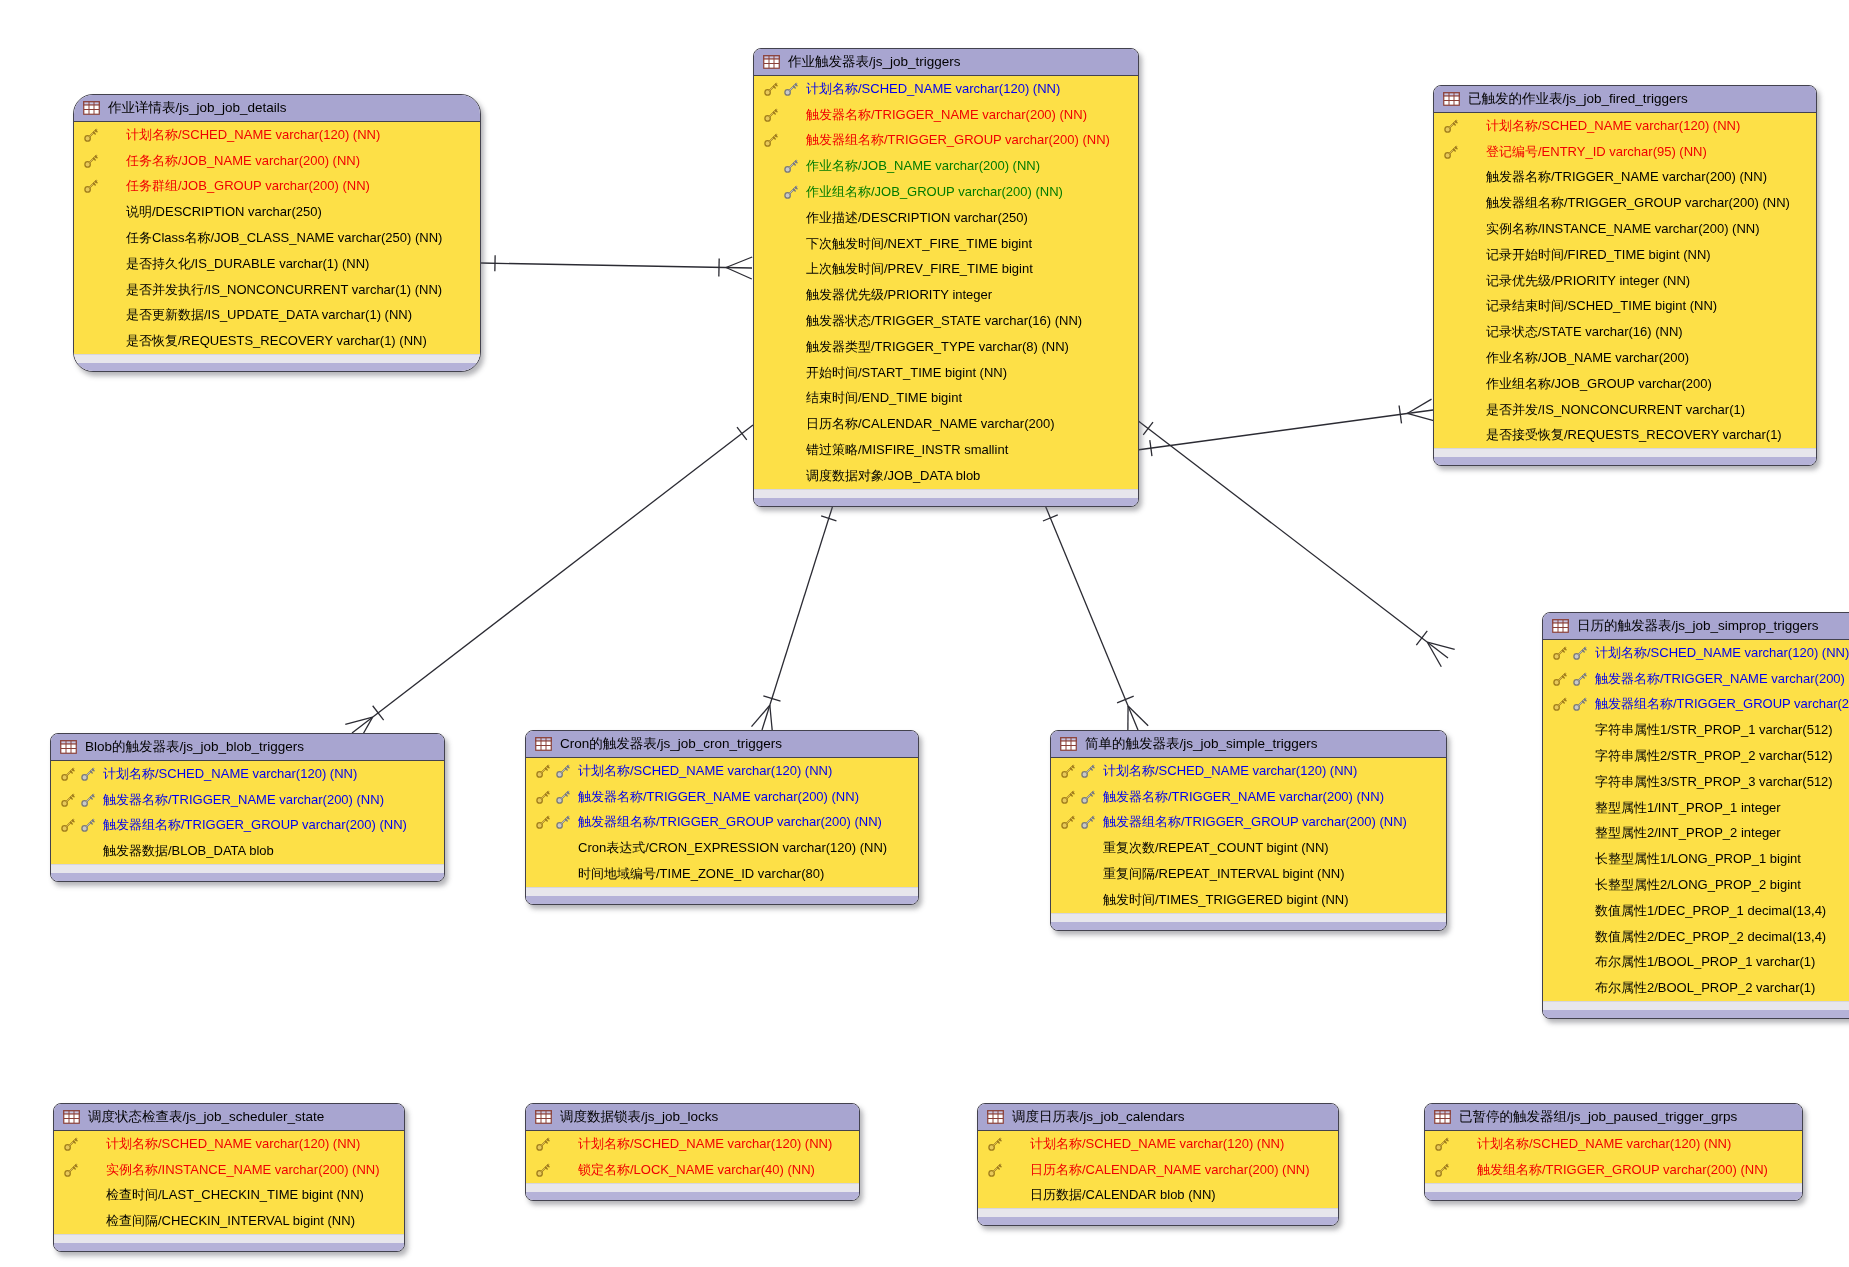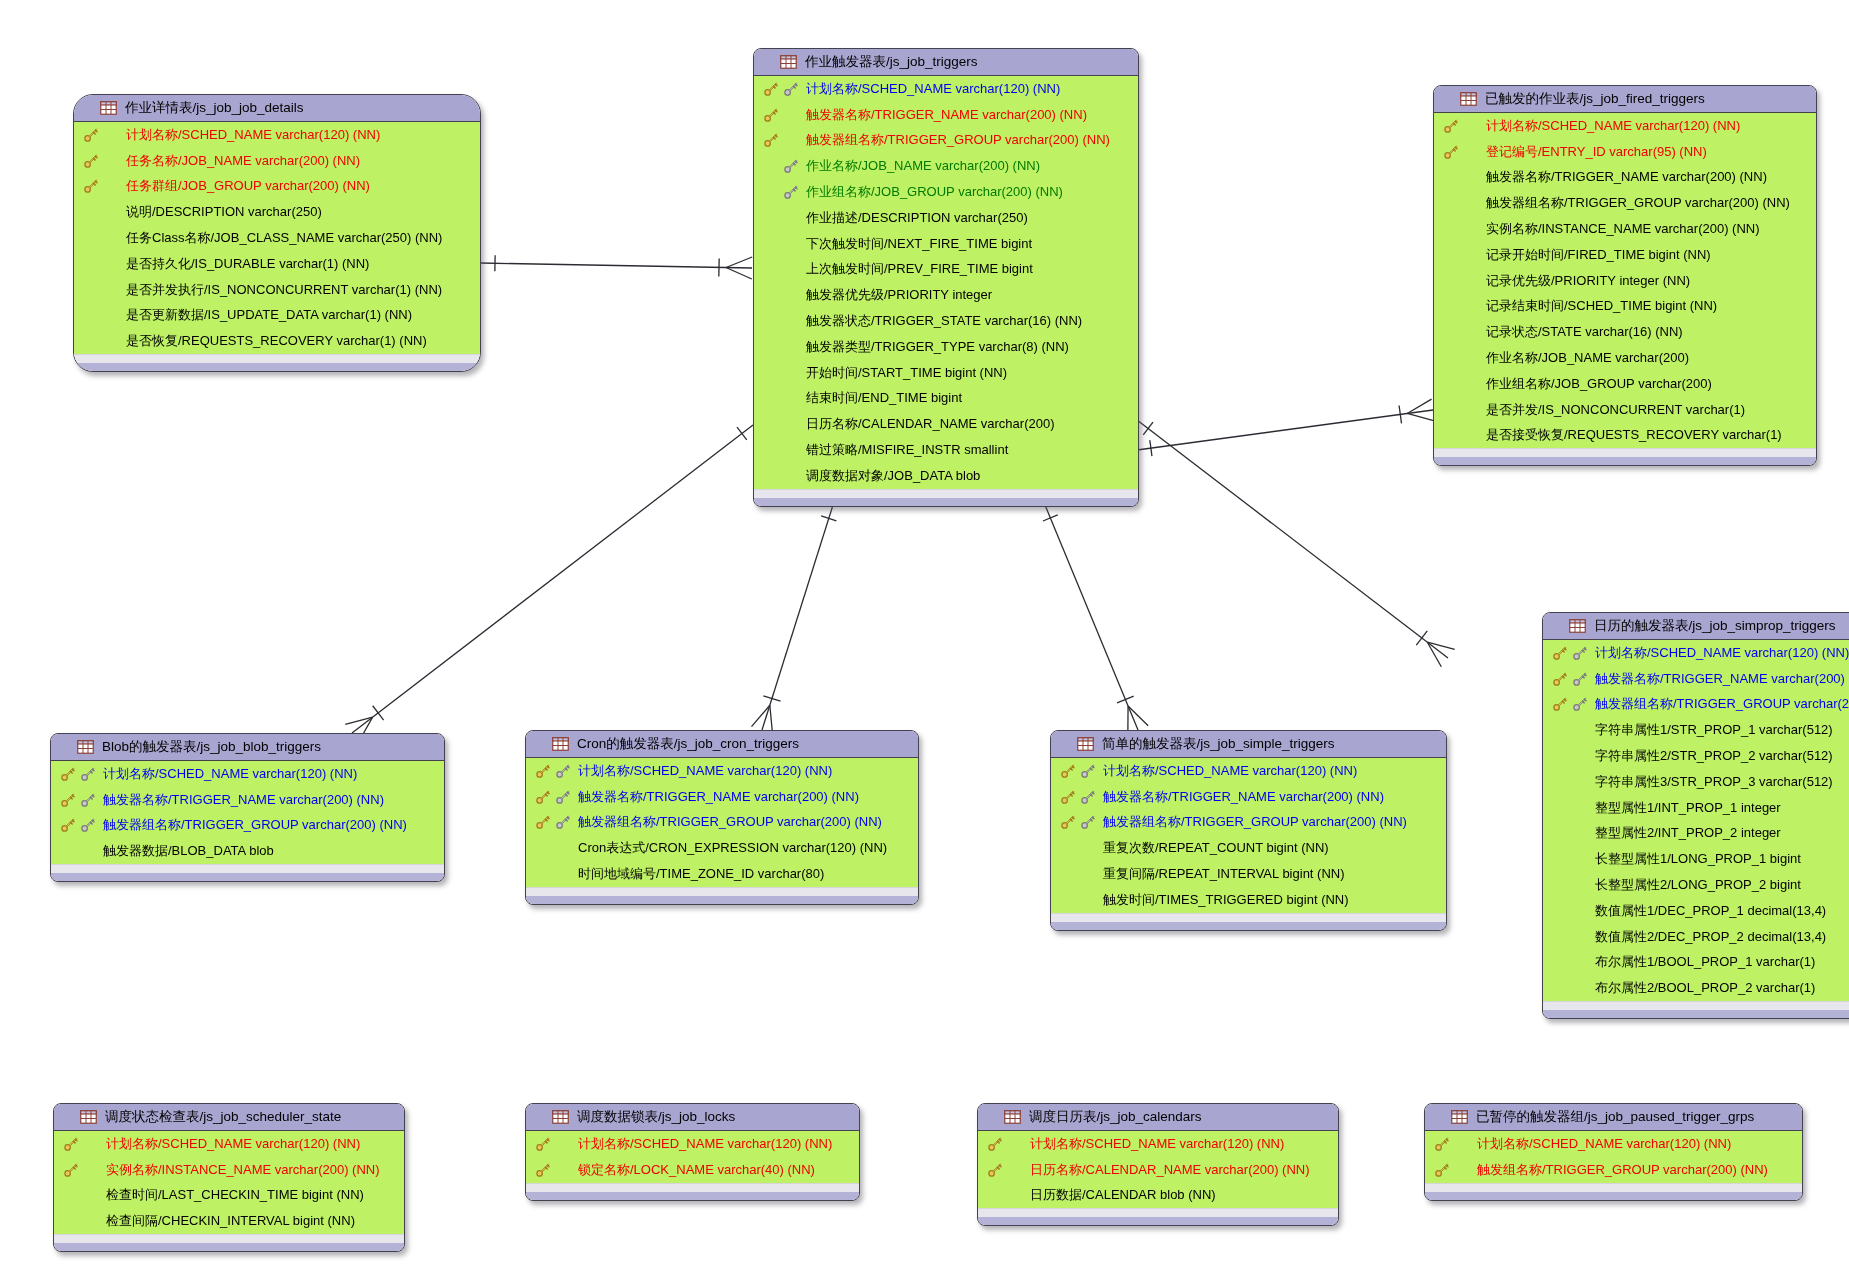--- a/index.html
+++ b/index.html
@@ -9,25 +9,25 @@
   }
   #rel-layer{position:absolute;left:0;top:0;z-index:0;}
   .db-table{
     position:absolute;z-index:1;background:#FFFFFF;
     border:1.5px solid #43424E;border-radius:8px;
     box-shadow:3px 4px 5px rgba(90,90,100,0.45);
     overflow:hidden;
   }
   .tbl-header{
     height:27px;background:#A8A5D0;border-bottom:1.5px solid #43424E;
-    display:flex;align-items:center;padding-left:26px;box-sizing:border-box;
+    display:flex;align-items:center;padding-left:9px;box-sizing:border-box;
     color:#000;font-size:13.5px;white-space:nowrap;
   }
   .tbl-header .ticon{margin-right:8px;flex:0 0 auto;display:block;}
-  .tbl-body{background:#bef264;}
+  .tbl-body{background:#fde047;}
   .field-row{position:relative;height:25.8px;display:flex;align-items:center;}
   .field-row .flabel{
     position:absolute;left:52px;top:50%;transform:translateY(-50%);
     font-size:13px;white-space:nowrap;
   }
   .key1{position:absolute;left:9px;top:50%;transform:translateY(-50%);}
   .key2{position:absolute;left:29px;top:50%;transform:translateY(-50%);}
   .c-blue{color:#0000F0;}
   .c-red{color:#F00000;}
   .c-green{color:#007A00;}

